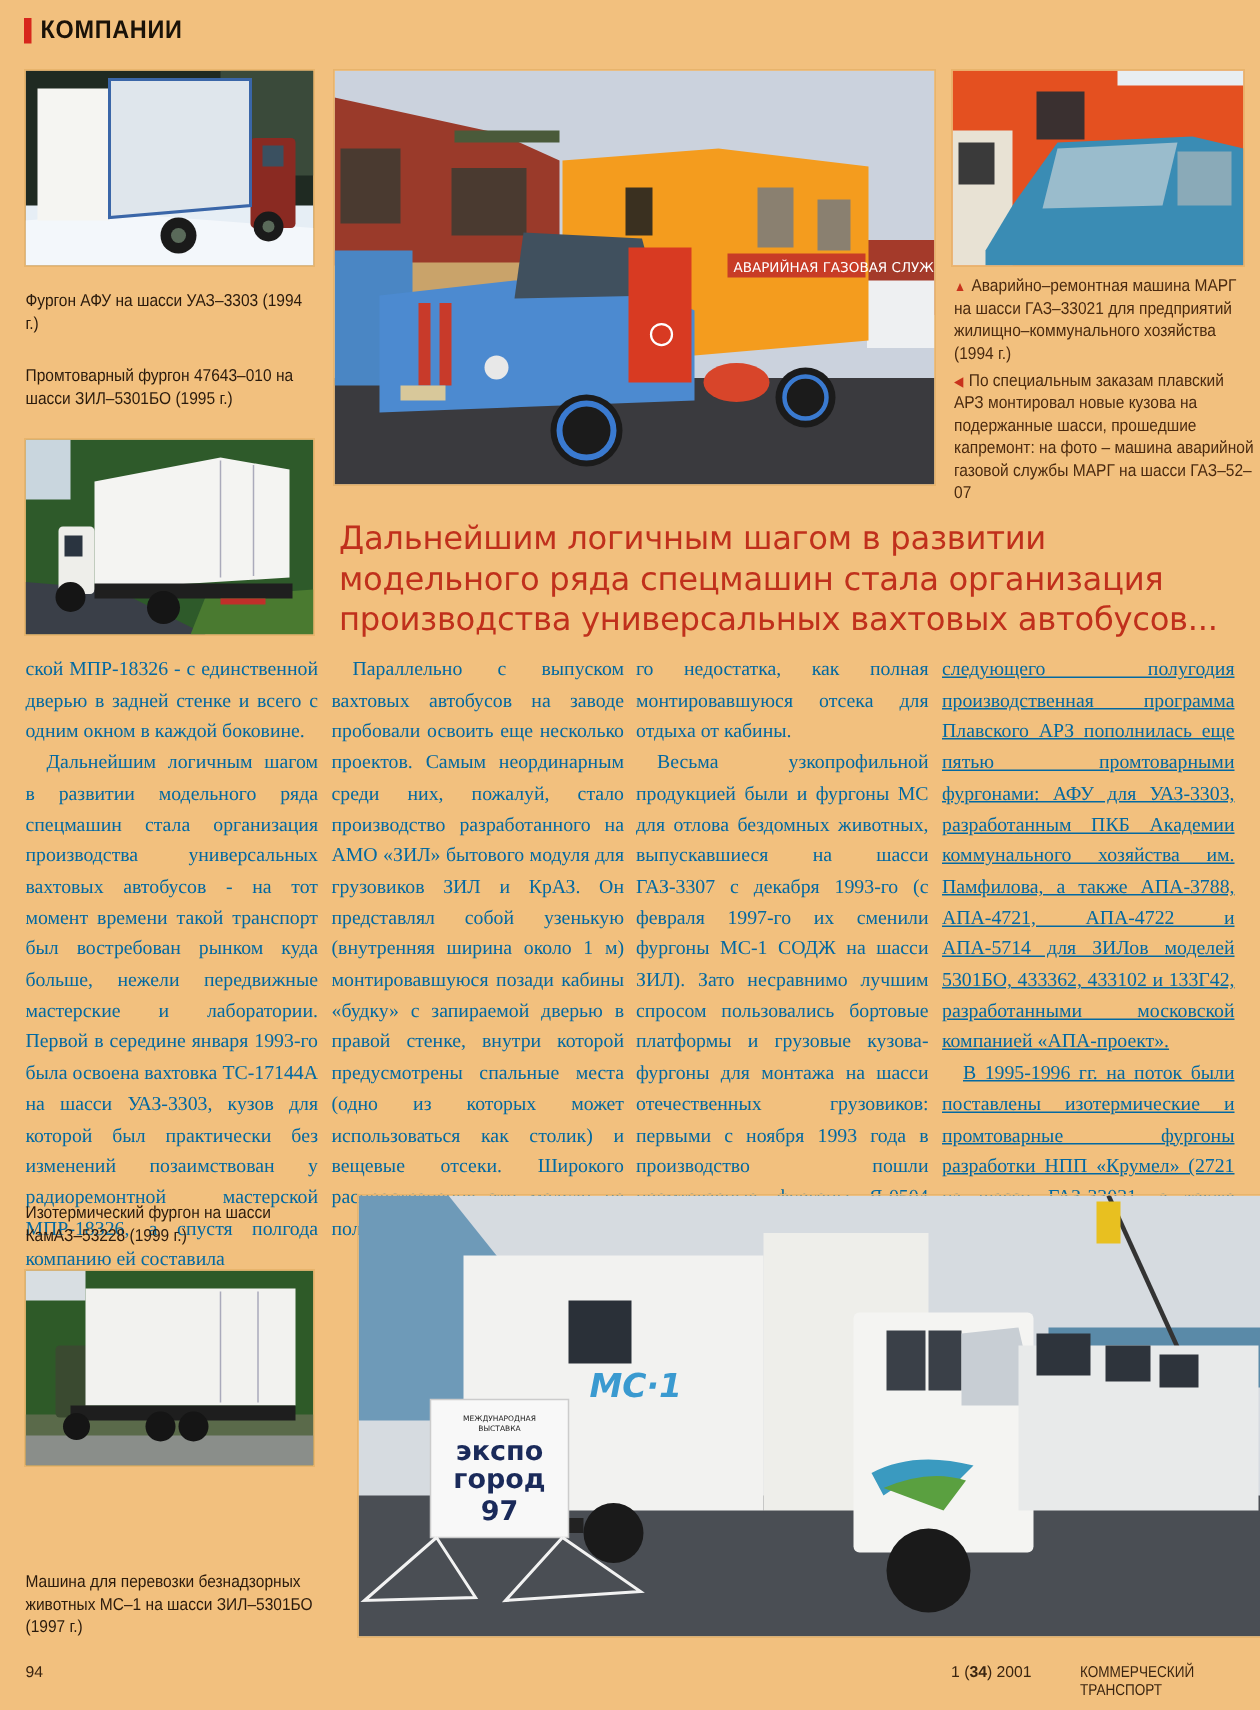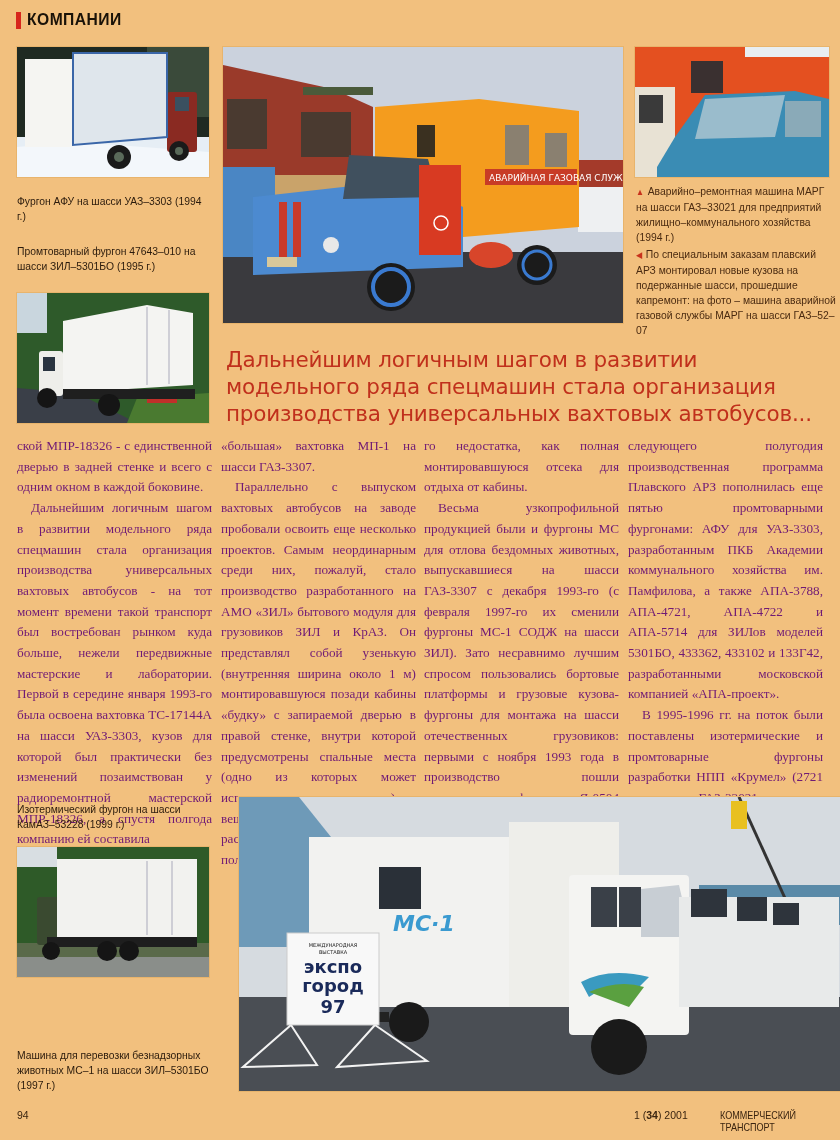--- a/index.html
+++ b/index.html
@@ -20,21 +20,21 @@
 
   
   .caption { position:absolute; font-family:"Liberation Sans", sans-serif; font-size:11.5px; line-height:15px; color:#2a1a0c; transform:scaleX(0.9); transform-origin:left top; }
   .caption.brown { color:#4a2a10; }
   .caption .marker { color:#c8321c; font-size:9px; margin-right:4px; }
 
   
   .pullquote { left:226px; top:346px; width:600px; font-family:"DejaVu Sans", sans-serif; font-size:21.5px; line-height:27px; color:#c0301c; letter-spacing:-0.2px; }
 
   
-  .col { position:absolute; width:195px; font-size:13.2px; line-height:20.7px; text-align:justify; color:#701a75; }
+  .col { position:absolute; width:195px; font-size:13.2px; line-height:20.7px; text-align:justify; color:#0369a1; }
   .col p { margin:0; }
   .col p.indent { text-indent:14px; }
 
   
   .footer { position:absolute; font-family:"Liberation Sans", sans-serif; font-size:10.5px; color:#3a2410; }
 </style>
 </head>
 <body>
 
 <div class="abs section-head">
@@ -133,28 +133,27 @@
   <span class="marker">◀</span><span>По специальным заказам плавский АРЗ монтировал новые кузова на подержанные шасси, прошедшие капремонт: на фото – машина аварийной газовой службы МАРГ на шасси ГАЗ–52–07</span>
 </div>
 
 <div class="abs pullquote">Дальнейшим логичным шагом в развитии модельного ряда спецмашин стала организация производства универсальных вахтовых автобусов...</div>
 
 <div class="col" style="left:17px;top:436px;">
   <p>ской МПР-18326 - с единственной дверью в задней стенке и всего с одним окном в каждой боковине.</p>
   <p class="indent">Дальнейшим логичным шагом в развитии модельного ряда спецмашин стала организация производства универсальных вахтовых автобусов - на тот момент времени такой транспорт был востребован рынком куда больше, нежели передвижные мастерские и лаборатории. Первой в середине января 1993-го была освоена вахтовка ТС-17144А на шасси УАЗ-3303, кузов для которой был практически без изменений позаимствован у радиоремонтной мастерской МПР-18326, а спустя полгода компанию ей составила</p>
 </div>
 <div class="col" style="left:221px;top:436px;">
-  <p>«большая» вахтовка МП-1 на шасси ГАЗ-3307.</p>
   <p class="indent">Параллельно с выпуском вахтовых автобусов на заводе пробовали освоить еще несколько проектов. Самым неординарным среди них, пожалуй, стало производство разработанного на АМО «ЗИЛ» бытового модуля для грузовиков ЗИЛ и КрАЗ. Он представлял собой узенькую (внутренняя ширина около 1 м) монтировавшуюся позади кабины «будку» с запираемой дверью в правой стенке, внутри которой предусмотрены спальные места (одно из которых может использоваться как столик) и вещевые отсеки. Широкого распространения эти модули не получили из-за такого врожденно-</p>
 </div>
 <div class="col" style="left:424px;top:436px;">
   <p>го недостатка, как полная монтировавшуюся отсека для отдыха от кабины.</p>
   <p class="indent">Весьма узкопрофильной продукцией были и фургоны МС для отлова бездомных животных, выпускавшиеся на шасси ГАЗ-3307 с декабря 1993-го (с февраля 1997-го их сменили фургоны МС-1 СОДЖ на шасси ЗИЛ). Зато несравнимо лучшим спросом пользовались бортовые платформы и грузовые кузова-фургоны для монтажа на шасси отечественных грузовиков: первыми с ноября 1993 года в производство пошли промтоварные фургоны Я-0504 для шасси ЗИЛ-433362 и Я-0304 для ГАЗ-3307, разработанные тульским ГП «Ресурс». В течение</p>
 </div>
-<div class="col" style="left:628px;top:436px;">
+<div class="col" style="left:628px;top:436px;text-decoration:underline;">
   <p>следующего полугодия производственная программа Плавского АРЗ пополнилась еще пятью промтоварными фургонами: АФУ для УАЗ-3303, разработанным ПКБ Академии коммунального хозяйства им. Памфилова, а также АПА-3788, АПА-4721, АПА-4722 и АПА-5714 для ЗИЛов моделей 5301БО, 433362, 433102 и 133Г42, разработанными московской компанией «АПА-проект».</p>
   <p class="indent">В 1995-1996 гг. на поток были поставлены изотермические и промтоварные фургоны разработки НПП «Крумел» (2721 на шасси ГАЗ-33021, а также 4764, 47463 и 5719 на шасси ЗИЛ моделей 43362, 5301БО и 133Г42). На этот же период времени</p>
 </div>
 
 <div class="caption" style="left:17px;top:802px;width:215px;">Изотермический фургон на шасси КамАЗ–53228 (1999 г.)</div>
 <div class="photo" style="left:16px;top:846px;width:192px;height:130px;">
   <svg width="192" height="130" viewBox="0 0 192 130">
     <rect width="192" height="130" fill="#2e5a28"></rect>
     <rect width="40" height="20" fill="#d8dee2"></rect>
     <rect y="96" width="192" height="34" fill="#5a6a4a"></rect>

